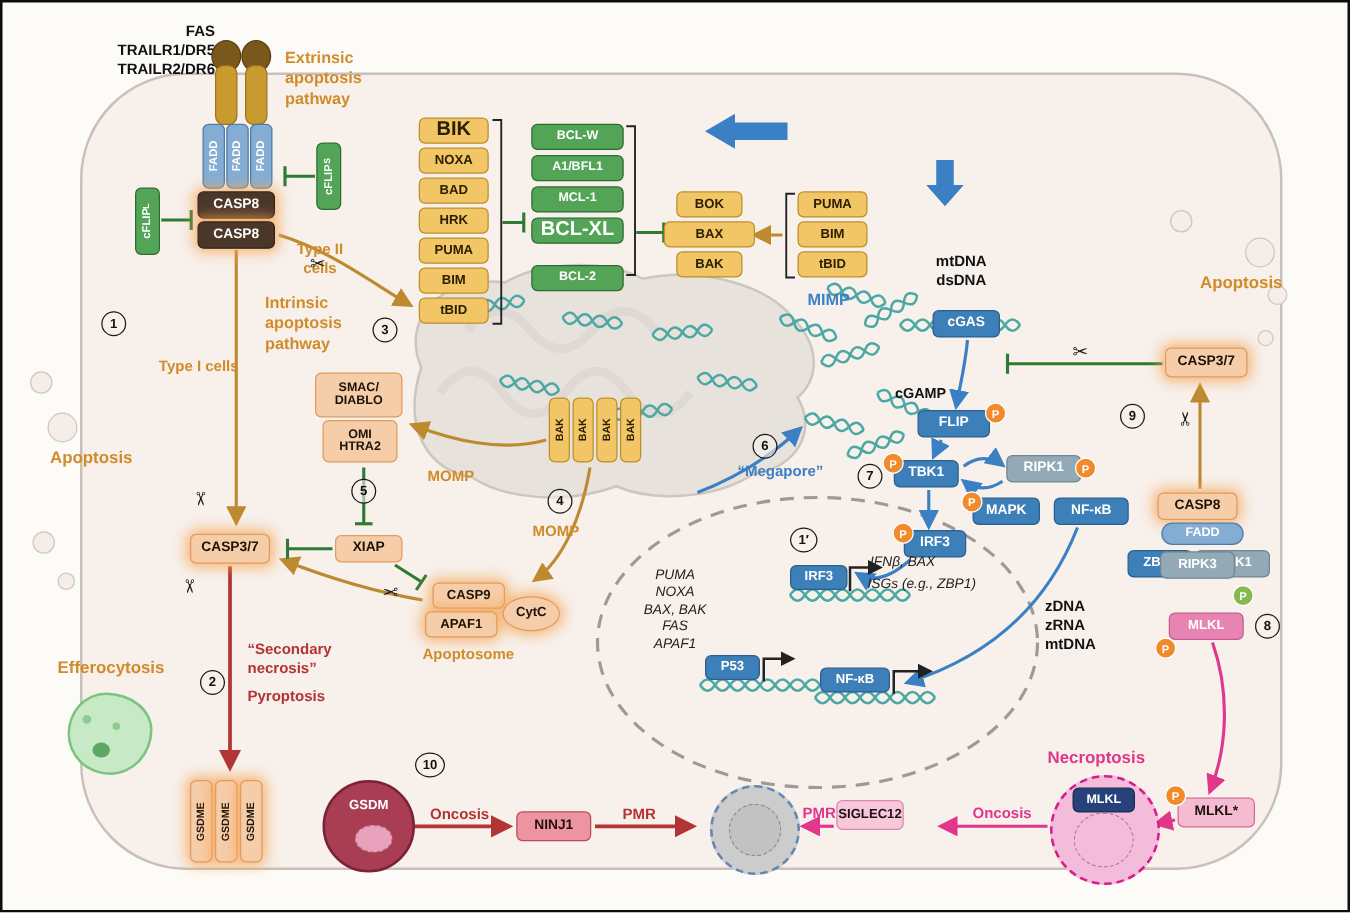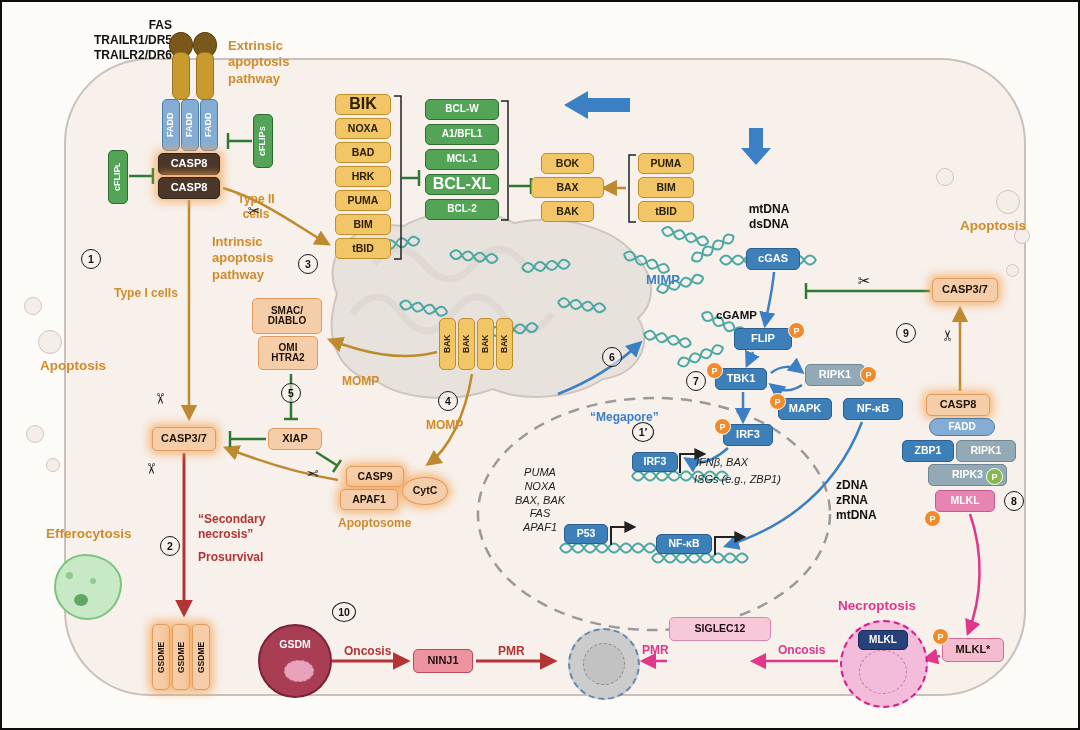--- a/index.html
+++ b/index.html
@@ -18,24 +18,24 @@
   .lpink{background:#F5BCD1;border:1.6px solid #D66A96;color:#1c1208;}
   .navy{background:#27427A;border:1.6px solid #1a2c52;color:#fff;}
   .ninj{background:#EE93A0;border:1.6px solid #B94A5C;color:#201010;}
   .siglec{background:#F7C8DA;border:1.6px solid #DA86AD;color:#201016;}
   .glow{box-shadow:0 0 10px 3px rgba(246,166,86,.8);}
   .vtext{writing-mode:vertical-rl;transform:rotate(180deg);}
   .lab{position:absolute;line-height:1.25;}
   .olab{color:#D08C2B;font-weight:700;}
   .redlab{color:#B23434;font-weight:700;}
   .maglab{color:#E0368C;font-weight:700;}
-  .bluelab{color:#3B7FC4;font-weight:700;margin-top:40px;}
+  .bluelab{color:#3B7FC4;font-weight:700;}
   .blk{color:#111;font-weight:700;}
   .pre{white-space:pre-line;}
-  .it{font-style:italic;font-weight:400;color:#222;margin-top:12px;}
+  .it{font-style:italic;font-weight:400;color:#222;}
   .circ{position:absolute;border:1.7px solid #1a1a1a;border-radius:50%;display:flex;align-items:center;justify-content:center;font-weight:700;font-size:10.5px;width:18px;height:18px;color:#111;background:rgba(247,240,235,.6);}
   .pdot{position:absolute;width:15px;height:15px;border-radius:50%;background:#F08A2A;color:#fff;font-size:9px;font-weight:700;display:flex;align-items:center;justify-content:center;border:1px solid #fff;z-index:6;}
   .pgreen{background:#86B94E;}
   .scis{position:absolute;font-family:"DejaVu Sans",sans-serif;font-size:15px;color:#1a1a1a;z-index:6;}
   .bubble{position:absolute;border-radius:50%;background:#F5EDE7;border:1.5px solid #CFC6BF;}
 </style>
 </head>
 <body>
 
 <div class="stage">
@@ -252,40 +252,40 @@
       <sub style="font-size:7px">L</sub>
     </div>
   <div class="box green vtext" style="left:251px;top:112px;width:20px;height:54px;font-size:9px">
       <span>cFLIP</span>
       <sub style="font-size:7px">S</sub>
     </div>
 
   <div class="lab olab pre" style="left:226px;top:36px;width:95px;font-size:13px">Extrinsic
 apoptosis
 pathway</div>
-  <div class="lab olab" style="left:112px;top:284px;width:90px;font-size:12px;text-align:left">Type I cells</div>
+  <div class="lab olab" style="left:112px;top:284px;width:90px;font-size:12px;text-align:center">Type I cells</div>
   <div class="lab olab pre" style="left:224px;top:190px;width:60px;font-size:12px;text-align:center">Type II
 cells</div>
   <div class="lab olab pre" style="left:210px;top:232px;width:85px;font-size:13px">Intrinsic
 apoptosis
 pathway</div>
 
   <div class="box yellow" style="left:333px;top:92px;width:56px;height:21px;font-size:16px">BIK</div>
   <div class="box yellow" style="left:333px;top:116px;width:56px;height:21px;font-size:10.5px">NOXA</div>
   <div class="box yellow" style="left:333px;top:140px;width:56px;height:21px;font-size:10.5px">BAD</div>
   <div class="box yellow" style="left:333px;top:164px;width:56px;height:21px;font-size:10.5px">HRK</div>
   <div class="box yellow" style="left:333px;top:188px;width:56px;height:21px;font-size:10.5px">PUMA</div>
   <div class="box yellow" style="left:333px;top:212px;width:56px;height:21px;font-size:10.5px">BIM</div>
   <div class="box yellow" style="left:333px;top:236px;width:56px;height:21px;font-size:10.5px">tBID</div>
 
   <div class="box green" style="left:423px;top:97px;width:74px;height:21px;font-size:10px">BCL-W</div>
   <div class="box green" style="left:423px;top:122px;width:74px;height:21px;font-size:10px">A1/BFL1</div>
   <div class="box green" style="left:423px;top:147px;width:74px;height:21px;font-size:10px">MCL-1</div>
   <div class="box green" style="left:423px;top:172px;width:74px;height:21px;font-size:16px">BCL-XL</div>
-  <div class="box green" style="left:423px;top:197px;width:74px;height:21px;font-size:10px">BCL-2</div>
+  <div class="box green" style="left:423px;top:210px;width:74px;height:21px;font-size:10px">BCL-2</div>
 
   <div class="box yellow" style="left:539px;top:151px;width:53px;height:21px;font-size:10.5px">BOK</div>
   <div class="box yellow" style="left:529px;top:175px;width:73px;height:21px;font-size:10.5px">BAX</div>
   <div class="box yellow" style="left:539px;top:199px;width:53px;height:21px;font-size:10.5px">BAK</div>
 
   <div class="box yellow" style="left:636px;top:151px;width:56px;height:21px;font-size:10.5px">PUMA</div>
   <div class="box yellow" style="left:636px;top:175px;width:56px;height:21px;font-size:10.5px">BIM</div>
   <div class="box yellow" style="left:636px;top:199px;width:56px;height:21px;font-size:10.5px">tBID</div>
 
 
@@ -341,21 +341,21 @@
   <div class="box blue" style="left:654px;top:532px;width:56px;height:20px;font-size:10.5px">NF-κB</div>
 
   <div class="lab blk pre" style="left:834px;top:476px;width:62px;font-size:12px">zDNA
 zRNA
 mtDNA</div>
   <div class="box peach glow" style="left:930px;top:276px;width:66px;height:24px;font-size:11px">CASP3/7</div>
   <div class="box peach glow" style="left:924px;top:392px;width:64px;height:22px;font-size:11px">CASP8</div>
   <div class="box faddb" style="left:927px;top:416px;width:66px;height:18px;border-radius:9px;font-size:10px">FADD</div>
   <div class="box blue" style="left:900px;top:438px;width:52px;height:22px;font-size:10.5px">ZBP1</div>
   <div class="box greyb" style="left:954px;top:438px;width:60px;height:22px;font-size:10.5px">RIPK1</div>
-  <div class="box greyb" style="left:926px;top:462px;width:79px;height:22px;font-size:10.5px">RIPK3</div>
+  <div class="box greyb" style="left:926px;top:439px;width:60px;height:22px;font-size:10.5px">RIPK3</div>
   <div class="box pinkb" style="left:933px;top:488px;width:60px;height:22px;font-size:10.5px">MLKL</div>
   <div class="pdot pgreen" style="left:984px;top:466px">P</div>
   <div class="pdot" style="left:922px;top:508px">P</div>
 
   <div class="box peach vtext glow" style="left:150px;top:622px;width:18px;height:66px;font-size:8.5px">GSDME</div>
   <div class="box peach vtext glow" style="left:170px;top:622px;width:18px;height:66px;font-size:8.5px">GSDME</div>
   <div class="box peach vtext glow" style="left:190px;top:622px;width:18px;height:66px;font-size:8.5px">GSDME</div>
 
   <div style="position:absolute;left:256px;top:622px;width:70px;height:70px;border-radius:50%;background:#A83D53;border:2px solid #7A2238">
     <div style="position:absolute;left:12px;top:12px;width:46px;height:16px;color:#fff;font-weight:bold;font-size:10.5px;text-align:center">GSDM</div>
@@ -364,21 +364,21 @@
 
   <div class="lab redlab" style="left:342px;top:642px;width:64px;font-size:12px">Oncosis</div>
   <div class="box ninj" style="left:411px;top:647px;width:60px;height:24px;font-size:11px">NINJ1</div>
   <div class="lab redlab" style="left:496px;top:642px;width:40px;font-size:12px">PMR</div>
 
   <div style="position:absolute;left:566px;top:626px;width:68px;height:68px;border-radius:50%;background:#CCCCCC;border:2px dashed #6189B4">
     <div style="position:absolute;left:13px;top:13px;width:40px;height:40px;border-radius:50%;background:#C2C2C2;border:1.5px dashed #8a8a8a"></div>
   </div>
 
   <div class="lab maglab" style="left:640px;top:641px;width:36px;font-size:12px">PMR</div>
-  <div class="box siglec" style="left:667px;top:615px;width:102px;height:24px;font-size:10.5px">SIGLEC12</div>
+  <div class="box siglec" style="left:667px;top:638px;width:54px;height:24px;font-size:10.5px">SIGLEC12</div>
   <div class="lab maglab" style="left:776px;top:641px;width:60px;font-size:12px">Oncosis</div>
 
   <div class="lab maglab" style="left:836px;top:596px;width:100px;font-size:13.5px">Necroptosis</div>
   <div style="position:absolute;left:838px;top:618px;width:84px;height:84px;border-radius:50%;background:#F4BCDB;border:2.5px dashed #D81B8C">
     <div style="position:absolute;left:17px;top:28px;width:46px;height:42px;border-radius:50%;border:1.5px dashed #C473A8"></div>
     <div class="box navy" style="left:16px;top:8px;width:50px;height:20px;font-size:10px">MLKL</div>
   </div>
   <div class="box lpink" style="left:940px;top:636px;width:62px;height:24px;font-size:11px">MLKL*</div>
   <div class="pdot" style="left:930px;top:626px">P</div>
 
@@ -386,21 +386,21 @@
   <div class="lab olab" style="left:958px;top:216px;width:90px;font-size:13.5px">Apoptosis</div>
   <div class="lab olab" style="left:44px;top:524px;width:110px;font-size:13.5px">Efferocytosis</div>
   <div style="position:absolute;left:52px;top:552px;width:64px;height:62px;background:#C8E9C6;border:2px solid #7CC47E;border-radius:45% 55% 50% 50% / 50% 45% 55% 50%">
     <div style="position:absolute;left:18px;top:38px;width:14px;height:12px;border-radius:50%;background:#5FA863"></div>
     <div style="position:absolute;left:10px;top:16px;width:7px;height:7px;border-radius:50%;background:#8FCB90"></div>
     <div style="position:absolute;left:34px;top:22px;width:6px;height:6px;border-radius:50%;background:#8FCB90"></div>
   </div>
 
   <div class="lab redlab pre" style="left:196px;top:510px;width:90px;font-size:12px">“Secondary
 necrosis”</div>
-  <div class="lab redlab" style="left:196px;top:548px;width:84px;font-size:12px">Prosurvival</div>
+  <div class="lab redlab" style="left:196px;top:548px;width:84px;font-size:12px">Pyroptosis</div>
 
   <span class="scis" style="left:246px;top:200px">✂</span>
   <span class="scis" style="left:152px;top:388px;transform:rotate(90deg)">✂</span>
   <span class="scis" style="left:143px;top:458px;transform:rotate(90deg)">✂</span>
   <span class="scis" style="left:304px;top:462px;transform:rotate(180deg)">✂</span>
   <span class="scis" style="left:856px;top:270px">✂</span>
   <span class="scis" style="left:940px;top:324px;transform:rotate(-90deg)">✂</span>
 
   <div class="circ" style="left:79px;top:247px">1</div>
   <div class="circ" style="left:630px;top:420px;width:20px">1′</div>

